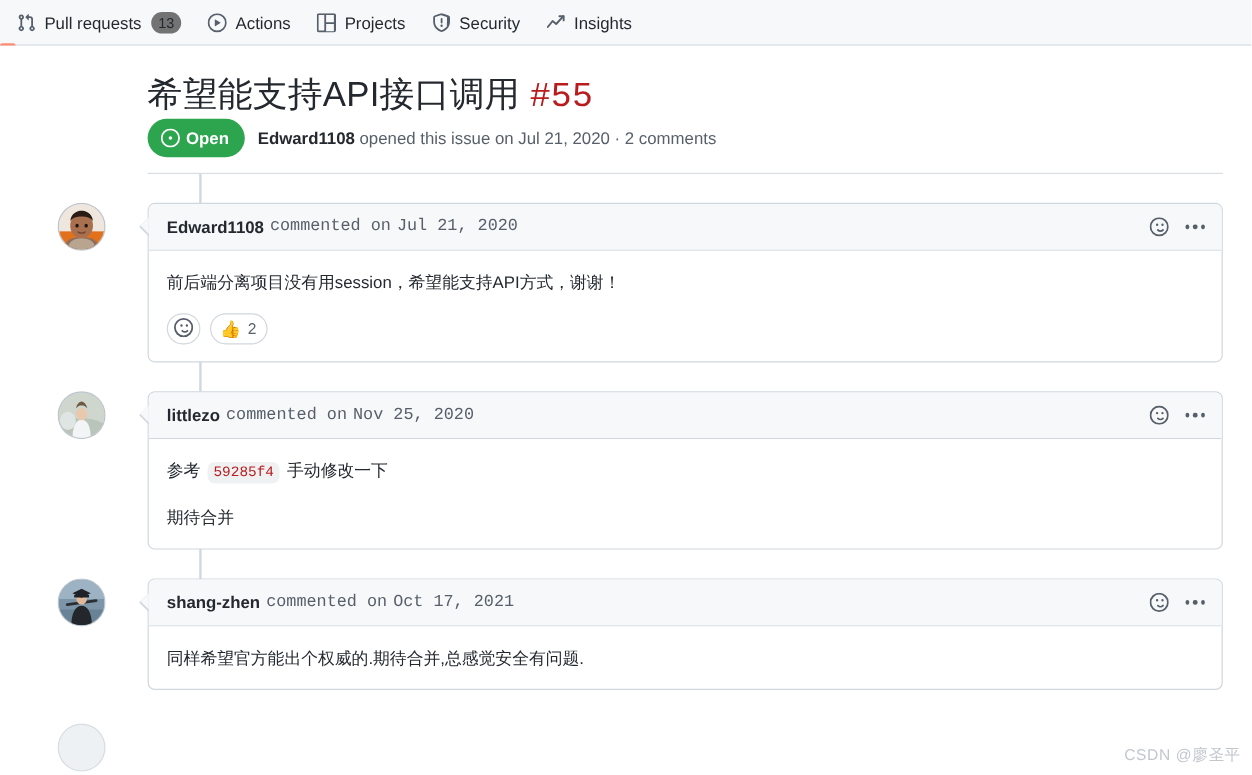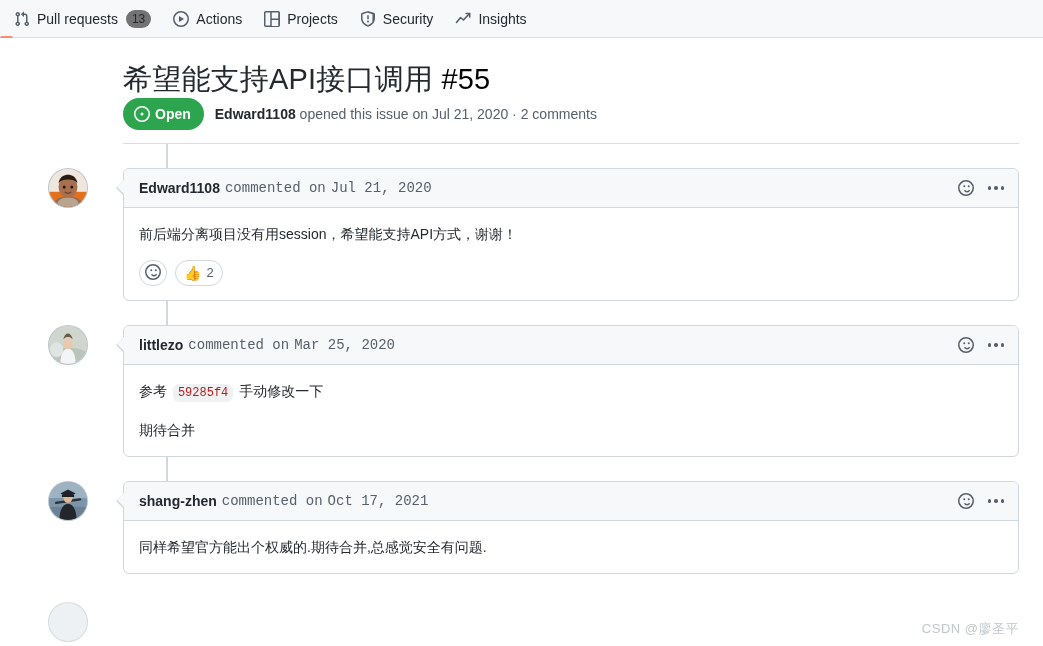--- a/index.html
+++ b/index.html
@@ -89,22 +89,23 @@
   }
   .issue-title {
     font-size: 29px;
     font-weight: 400;
     line-height: 1.28;
     margin: 0;
     color: #24292f;
     letter-spacing: 0.2px;
   }
   .issue-number {
-    color: #000000;
+    color: #b91c1c;
     font-weight: 300;
+    font-family: Liberation Mono, monospace;
   }
   .issue-meta-row {
     display: flex;
     align-items: center;
     gap: 11px;
     margin-top: 0;
     padding-bottom: 13px;
   }
   .state-badge {
     display: inline-flex;
@@ -304,21 +305,21 @@
     height: 40px;
     border-radius: 50%;
     border: 1px solid rgba(27,31,36,0.10);
     background: #eef1f4;
     box-sizing: border-box;
   }
 
   
   .watermark {
     position: absolute;
-    right: 24px;
+    right: 9px;
     bottom: 8px;
     font-size: 13px;
     color: #c2c7cd;
     letter-spacing: 0.5px;
     user-select: none;
     white-space: nowrap;
   }
 </style>
 </head>
 <body>
@@ -468,21 +469,21 @@
           <ellipse cx="20" cy="19" rx="5" ry="5.5" fill="#e8c9ad"></ellipse>
           <path d="M15 14c1-4 3-6 5-6s4 2 5 6c-2-2-3-2.5-5-2.5S17 12 15 14z" fill="#6e5a44"></path>
           <ellipse cx="8" cy="25" rx="7" ry="8" fill="#dfe5e2"></ellipse>
         </svg>
       </div>
 
       <div class="comment-box">
         <div class="comment-header">
           <span class="c-author">littlezo</span>
           <span class="c-action">commented on</span>
-          <span class="c-action">Mar 25, 2020</span>
+          <span class="c-action">Nov 25, 2020</span>
           <span class="header-spacer"></span>
           <span class="header-actions">
             <span class="hdr-btn">
               <svg width="16" height="16" viewBox="0 0 16 16" fill="currentColor" aria-hidden="true">
                 <path d="M8 0a8 8 0 110 16A8 8 0 018 0zM1.5 8a6.5 6.5 0 1013 0 6.5 6.5 0 00-13 0zm4.879 2.14a.75.75 0 011.06 0 2.25 2.25 0 003.182 0 .75.75 0 111.06 1.06 3.75 3.75 0 01-5.302 0 .75.75 0 010-1.06zM6.25 7.25a1 1 0 110-2 1 1 0 010 2zm4.5 0a1 1 0 110-2 1 1 0 010 2z"></path>
               </svg>
             </span>
             <span class="kebab">
                 <i></i>
                 <i></i>

